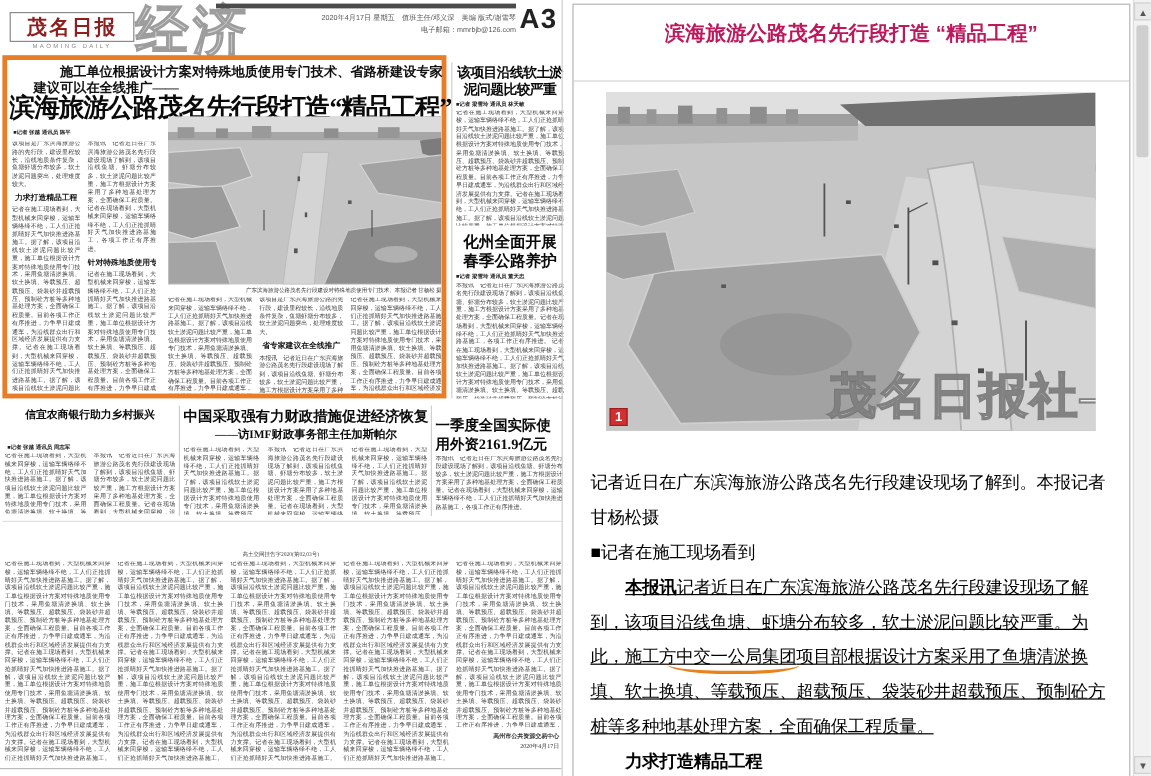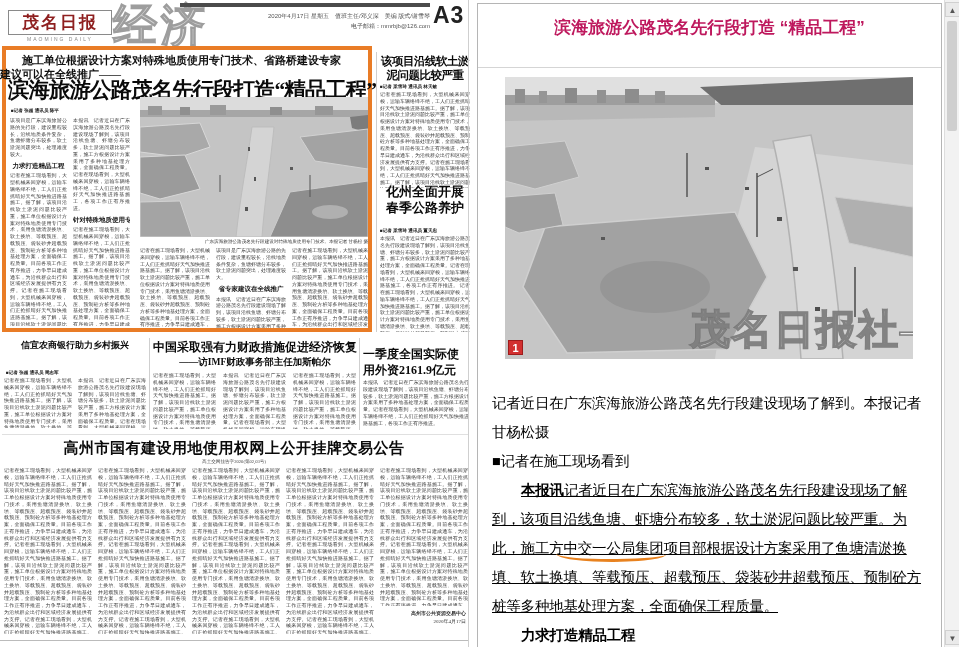--- a/index.html
+++ b/index.html
@@ -36,21 +36,21 @@
     <div class="abs outline-cn" style="left:113px;top:-4px;font-size:44px;font-weight:bold;letter-spacing:4px;">经济</div>
     <div class="abs" style="left:180px;top:3px;width:250px;height:4px;background:#4b4b4b;"></div>
     <div class="abs" style="left:210px;top:11px;width:220px;text-align:right;font-size:6px;color:#555;line-height:1.7;">
       <div>2020年4月17日 星期五　值班主任/邓义深　美编 版式/谢雪琴</div>
       <div>电子邮箱：mmrbjb@126.com</div>
     </div>
     <div class="abs" style="left:433px;top:2px;font-size:23px;font-weight:600;color:#222;letter-spacing:1px;">A3</div>
 
     <div class="abs" style="left:2px;top:46px;width:370px;height:286px;border:4px solid #e97c26;box-sizing:border-box;"></div>
 
-    <div class="abs serif" style="left:0;top:53px;width:350px;font-size:11px;font-weight:600;line-height:1.3;color:#111;text-indent:2em;">施工单位根据设计方案对特殊地质使用专门技术、省路桥建设专家建议可以在全线推广——</div>
+    <div class="abs serif" style="left:28px;top:53px;width:350px;font-size:11px;font-weight:600;line-height:1.3;color:#111;text-indent:2em;">施工单位根据设计方案对特殊地质使用专门技术、省路桥建设专家建议可以在全线推广——</div>
     <div class="headline" style="left:8px;top:75px;width:360px;font-size:21.5px;letter-spacing:-1px;white-space:nowrap;">滨海旅游公路茂名先行段打造“精品工程”</div>
     <div class="byline" style="left:11px;top:108px;">■记者 张越 通讯员 陈平</div>
 
     <div class="tinycol" style="left:10px;top:118px;width:57px;height:208px;">
       <span>该项目是广东滨海旅游公路的先行段，建设里程较长，沿线地质条件复杂，鱼塘虾塘分布较多，软土淤泥问题突出，处理难度较大。</span>
       <div class="sub">力求打造精品工程</div>
       <span>记者在施工现场看到，大型机械来回穿梭，运输车辆络绎不绝，工人们正抢抓晴好天气加快推进路基施工。据了解，该项目沿线软土淤泥问题比较严重，施工单位根据设计方案对特殊地质使用专门技术，采用鱼塘清淤换填、软土换填、等载预压、超载预压、袋装砂井超载预压、预制砼方桩等多种地基处理方案，全面确保工程质量。目前各项工作正有序推进，力争早日建成通车，为沿线群众出行和区域经济发展提供有力支撑。记者在施工现场看到，大型机械来回穿梭，运输车辆络绎不绝，工人们正抢抓晴好天气加快推进路基施工。据了解，该项目沿线软土淤泥问题比较严重，施工单位根据设计方案对特殊地质使用专门技术，采用鱼塘清淤换填、软土换填、等载预压、超载预压、袋装砂井超载预压、预制砼方桩等多种地基处理方案，全面确保工程质量。目前各项工作正有序推进，力争早日建成通车，为沿线群众出行和区域经济发展提供有力支撑。记者在施工现场看到，大型机械来回穿梭，运输车辆络绎不绝，工人们正抢抓晴好天气加快推进路基施工。据了解，该项目沿线软土淤泥问题比较严重，施工单位根据设计方案对特殊地质使用专门技术，采用鱼塘清淤换填、软土换填、等载预压、超载预压、袋装砂井超载预压、预制砼方桩等多种地基处理方案，全面确保工程质量。目前各项工作正有序推进，力争早日建成通车，为沿线群众出行和区域经济发展提供有力支撑。</span>
     </div>
     <div class="tinycol" style="left:73px;top:118px;width:57px;height:208px;">
       <span>本报讯　记者近日在广东滨海旅游公路茂名先行段建设现场了解到，该项目沿线鱼塘、虾塘分布较多，软土淤泥问题比较严重，施工方根据设计方案采用了多种地基处理方案，全面确保工程质量。记者在现场看到，大型机械来回穿梭，运输车辆络绎不绝，工人们正抢抓晴好天气加快推进路基施工，各项工作正有序推进。</span>
@@ -97,21 +97,21 @@
     <div class="tinycol" style="left:292px;top:248px;width:76px;height:80px;">
       <span>记者在施工现场看到，大型机械来回穿梭，运输车辆络绎不绝，工人们正抢抓晴好天气加快推进路基施工。据了解，该项目沿线软土淤泥问题比较严重，施工单位根据设计方案对特殊地质使用专门技术，采用鱼塘清淤换填、软土换填、等载预压、超载预压、袋装砂井超载预压、预制砼方桩等多种地基处理方案，全面确保工程质量。目前各项工作正有序推进，力争早日建成通车，为沿线群众出行和区域经济发展提供有力支撑。记者在施工现场看到，大型机械来回穿梭，运输车辆络绎不绝，工人们正抢抓晴好天气加快推进路基施工。据了解，该项目沿线软土淤泥问题比较严重，施工单位根据设计方案对特殊地质使用专门技术，采用鱼塘清淤换填、软土换填、等载预压、超载预压、袋装砂井超载预压、预制砼方桩等多种地基处理方案，全面确保工程质量。目前各项工作正有序推进，力争早日建成通车，为沿线群众出行和区域经济发展提供有力支撑。记者在施工现场看到，大型机械来回穿梭，运输车辆络绎不绝，工人们正抢抓晴好天气加快推进路基施工。据了解，该项目沿线软土淤泥问题比较严重，施工单位根据设计方案对特殊地质使用专门技术，采用鱼塘清淤换填、软土换填、等载预压、超载预压、袋装砂井超载预压、预制砼方桩等多种地基处理方案，全面确保工程质量。目前各项工作正有序推进，力争早日建成通车，为沿线群众出行和区域经济发展提供有力支撑。</span>
     </div>
 
     <div class="vline" style="left:376px;top:52px;height:280px;"></div>
     <div class="headline" style="left:380px;top:54px;width:90px;font-size:11.5px;line-height:1.25;letter-spacing:-0.5px;">该项目沿线软土淤泥问题比较严重</div>
     <div class="byline" style="left:380px;top:84px;width:90px;">■记者 梁雪玲 通讯员 林天敏</div>
     <div class="tinycol" style="left:380px;top:92px;width:90px;height:96px;">
       <span>记者在施工现场看到，大型机械来回穿梭，运输车辆络绎不绝，工人们正抢抓晴好天气加快推进路基施工。据了解，该项目沿线软土淤泥问题比较严重，施工单位根据设计方案对特殊地质使用专门技术，采用鱼塘清淤换填、软土换填、等载预压、超载预压、袋装砂井超载预压、预制砼方桩等多种地基处理方案，全面确保工程质量。目前各项工作正有序推进，力争早日建成通车，为沿线群众出行和区域经济发展提供有力支撑。记者在施工现场看到，大型机械来回穿梭，运输车辆络绎不绝，工人们正抢抓晴好天气加快推进路基施工。据了解，该项目沿线软土淤泥问题比较严重，施工单位根据设计方案对特殊地质使用专门技术，采用鱼塘清淤换填、软土换填、等载预压、超载预压、袋装砂井超载预压、预制砼方桩等多种地基处理方案，全面确保工程质量。目前各项工作正有序推进，力争早日建成通车，为沿线群众出行和区域经济发展提供有力支撑。记者在施工现场看到，大型机械来回穿梭，运输车辆络绎不绝，工人们正抢抓晴好天气加快推进路基施工。据了解，该项目沿线软土淤泥问题比较严重，施工单位根据设计方案对特殊地质使用专门技术，采用鱼塘清淤换填、软土换填、等载预压、超载预压、袋装砂井超载预压、预制砼方桩等多种地基处理方案，全面确保工程质量。目前各项工作正有序推进，力争早日建成通车，为沿线群众出行和区域经济发展提供有力支撑。</span>
     </div>
-    <div class="headline" style="left:380px;top:184px;width:90px;font-size:13px;line-height:1.25;">化州全面开展春季公路养护</div>
+    <div class="headline" style="left:380px;top:194px;width:90px;font-size:13px;line-height:1.25;">化州全面开展春季公路养护</div>
     <div class="byline" style="left:380px;top:228px;width:90px;">■记者 梁雪玲 通讯员 董天忠</div>
     <div class="tinycol" style="left:380px;top:236px;width:90px;height:96px;">
       <span>本报讯　记者近日在广东滨海旅游公路茂名先行段建设现场了解到，该项目沿线鱼塘、虾塘分布较多，软土淤泥问题比较严重，施工方根据设计方案采用了多种地基处理方案，全面确保工程质量。记者在现场看到，大型机械来回穿梭，运输车辆络绎不绝，工人们正抢抓晴好天气加快推进路基施工，各项工作正有序推进。</span>
       <span>记者在施工现场看到，大型机械来回穿梭，运输车辆络绎不绝，工人们正抢抓晴好天气加快推进路基施工。据了解，该项目沿线软土淤泥问题比较严重，施工单位根据设计方案对特殊地质使用专门技术，采用鱼塘清淤换填、软土换填、等载预压、超载预压、袋装砂井超载预压、预制砼方桩等多种地基处理方案，全面确保工程质量。目前各项工作正有序推进，力争早日建成通车，为沿线群众出行和区域经济发展提供有力支撑。记者在施工现场看到，大型机械来回穿梭，运输车辆络绎不绝，工人们正抢抓晴好天气加快推进路基施工。据了解，该项目沿线软土淤泥问题比较严重，施工单位根据设计方案对特殊地质使用专门技术，采用鱼塘清淤换填、软土换填、等载预压、超载预压、袋装砂井超载预压、预制砼方桩等多种地基处理方案，全面确保工程质量。目前各项工作正有序推进，力争早日建成通车，为沿线群众出行和区域经济发展提供有力支撑。记者在施工现场看到，大型机械来回穿梭，运输车辆络绎不绝，工人们正抢抓晴好天气加快推进路基施工。据了解，该项目沿线软土淤泥问题比较严重，施工单位根据设计方案对特殊地质使用专门技术，采用鱼塘清淤换填、软土换填、等载预压、超载预压、袋装砂井超载预压、预制砼方桩等多种地基处理方案，全面确保工程质量。目前各项工作正有序推进，力争早日建成通车，为沿线群众出行和区域经济发展提供有力支撑。</span>
     </div>
 
     <div class="vline" style="left:149px;top:338px;height:92px;"></div>
     <div class="vline" style="left:359px;top:338px;height:92px;"></div>
 
     <div class="headline" style="left:4px;top:339px;width:142px;font-size:9px;font-weight:600;">信宜农商银行助力乡村振兴</div>
@@ -134,21 +134,20 @@
     <div class="tinycol" style="left:293px;top:373px;width:63px;height:56px;">
       <span>记者在施工现场看到，大型机械来回穿梭，运输车辆络绎不绝，工人们正抢抓晴好天气加快推进路基施工。据了解，该项目沿线软土淤泥问题比较严重，施工单位根据设计方案对特殊地质使用专门技术，采用鱼塘清淤换填、软土换填、等载预压、超载预压、袋装砂井超载预压、预制砼方桩等多种地基处理方案，全面确保工程质量。目前各项工作正有序推进，力争早日建成通车，为沿线群众出行和区域经济发展提供有力支撑。记者在施工现场看到，大型机械来回穿梭，运输车辆络绎不绝，工人们正抢抓晴好天气加快推进路基施工。据了解，该项目沿线软土淤泥问题比较严重，施工单位根据设计方案对特殊地质使用专门技术，采用鱼塘清淤换填、软土换填、等载预压、超载预压、袋装砂井超载预压、预制砼方桩等多种地基处理方案，全面确保工程质量。目前各项工作正有序推进，力争早日建成通车，为沿线群众出行和区域经济发展提供有力支撑。记者在施工现场看到，大型机械来回穿梭，运输车辆络绎不绝，工人们正抢抓晴好天气加快推进路基施工。据了解，该项目沿线软土淤泥问题比较严重，施工单位根据设计方案对特殊地质使用专门技术，采用鱼塘清淤换填、软土换填、等载预压、超载预压、袋装砂井超载预压、预制砼方桩等多种地基处理方案，全面确保工程质量。目前各项工作正有序推进，力争早日建成通车，为沿线群众出行和区域经济发展提供有力支撑。</span>
     </div>
 
     <div class="headline" style="left:363px;top:346px;width:106px;font-size:12px;line-height:1.35;text-align:left;">一季度全国实际使用外资2161.9亿元</div>
     <div class="tinycol" style="left:363px;top:380px;width:106px;height:50px;">
       <span>本报讯　记者近日在广东滨海旅游公路茂名先行段建设现场了解到，该项目沿线鱼塘、虾塘分布较多，软土淤泥问题比较严重，施工方根据设计方案采用了多种地基处理方案，全面确保工程质量。记者在现场看到，大型机械来回穿梭，运输车辆络绎不绝，工人们正抢抓晴好天气加快推进路基施工，各项工作正有序推进。</span>
     </div>
 
     <div class="hline" style="left:2px;top:434px;width:466px;background:#e0e0e0;"></div>
-    <div class="headline" style="left:0px;top:439px;width:468px;font-size:15px;letter-spacing:0.5px;">高州市国有建设用地使用权网上公开挂牌交易公告</div>
     <div class="abs serif" style="left:0px;top:459px;width:468px;text-align:center;font-size:4.6px;color:#444;">高土交网挂告字2020(第02,03号)</div>
     <div class="tinycol" style="left:4px;top:468px;width:88px;height:166px;">
       <span>记者在施工现场看到，大型机械来回穿梭，运输车辆络绎不绝，工人们正抢抓晴好天气加快推进路基施工。据了解，该项目沿线软土淤泥问题比较严重，施工单位根据设计方案对特殊地质使用专门技术，采用鱼塘清淤换填、软土换填、等载预压、超载预压、袋装砂井超载预压、预制砼方桩等多种地基处理方案，全面确保工程质量。目前各项工作正有序推进，力争早日建成通车，为沿线群众出行和区域经济发展提供有力支撑。记者在施工现场看到，大型机械来回穿梭，运输车辆络绎不绝，工人们正抢抓晴好天气加快推进路基施工。据了解，该项目沿线软土淤泥问题比较严重，施工单位根据设计方案对特殊地质使用专门技术，采用鱼塘清淤换填、软土换填、等载预压、超载预压、袋装砂井超载预压、预制砼方桩等多种地基处理方案，全面确保工程质量。目前各项工作正有序推进，力争早日建成通车，为沿线群众出行和区域经济发展提供有力支撑。记者在施工现场看到，大型机械来回穿梭，运输车辆络绎不绝，工人们正抢抓晴好天气加快推进路基施工。据了解，该项目沿线软土淤泥问题比较严重，施工单位根据设计方案对特殊地质使用专门技术，采用鱼塘清淤换填、软土换填、等载预压、超载预压、袋装砂井超载预压、预制砼方桩等多种地基处理方案，全面确保工程质量。目前各项工作正有序推进，力争早日建成通车，为沿线群众出行和区域经济发展提供有力支撑。</span>
     </div>
     <div class="tinycol" style="left:98px;top:468px;width:88px;height:166px;">
       <span>记者在施工现场看到，大型机械来回穿梭，运输车辆络绎不绝，工人们正抢抓晴好天气加快推进路基施工。据了解，该项目沿线软土淤泥问题比较严重，施工单位根据设计方案对特殊地质使用专门技术，采用鱼塘清淤换填、软土换填、等载预压、超载预压、袋装砂井超载预压、预制砼方桩等多种地基处理方案，全面确保工程质量。目前各项工作正有序推进，力争早日建成通车，为沿线群众出行和区域经济发展提供有力支撑。记者在施工现场看到，大型机械来回穿梭，运输车辆络绎不绝，工人们正抢抓晴好天气加快推进路基施工。据了解，该项目沿线软土淤泥问题比较严重，施工单位根据设计方案对特殊地质使用专门技术，采用鱼塘清淤换填、软土换填、等载预压、超载预压、袋装砂井超载预压、预制砼方桩等多种地基处理方案，全面确保工程质量。目前各项工作正有序推进，力争早日建成通车，为沿线群众出行和区域经济发展提供有力支撑。记者在施工现场看到，大型机械来回穿梭，运输车辆络绎不绝，工人们正抢抓晴好天气加快推进路基施工。据了解，该项目沿线软土淤泥问题比较严重，施工单位根据设计方案对特殊地质使用专门技术，采用鱼塘清淤换填、软土换填、等载预压、超载预压、袋装砂井超载预压、预制砼方桩等多种地基处理方案，全面确保工程质量。目前各项工作正有序推进，力争早日建成通车，为沿线群众出行和区域经济发展提供有力支撑。</span>
     </div>
     <div class="tinycol" style="left:192px;top:468px;width:88px;height:166px;">
       <span>记者在施工现场看到，大型机械来回穿梭，运输车辆络绎不绝，工人们正抢抓晴好天气加快推进路基施工。据了解，该项目沿线软土淤泥问题比较严重，施工单位根据设计方案对特殊地质使用专门技术，采用鱼塘清淤换填、软土换填、等载预压、超载预压、袋装砂井超载预压、预制砼方桩等多种地基处理方案，全面确保工程质量。目前各项工作正有序推进，力争早日建成通车，为沿线群众出行和区域经济发展提供有力支撑。记者在施工现场看到，大型机械来回穿梭，运输车辆络绎不绝，工人们正抢抓晴好天气加快推进路基施工。据了解，该项目沿线软土淤泥问题比较严重，施工单位根据设计方案对特殊地质使用专门技术，采用鱼塘清淤换填、软土换填、等载预压、超载预压、袋装砂井超载预压、预制砼方桩等多种地基处理方案，全面确保工程质量。目前各项工作正有序推进，力争早日建成通车，为沿线群众出行和区域经济发展提供有力支撑。记者在施工现场看到，大型机械来回穿梭，运输车辆络绎不绝，工人们正抢抓晴好天气加快推进路基施工。据了解，该项目沿线软土淤泥问题比较严重，施工单位根据设计方案对特殊地质使用专门技术，采用鱼塘清淤换填、软土换填、等载预压、超载预压、袋装砂井超载预压、预制砼方桩等多种地基处理方案，全面确保工程质量。目前各项工作正有序推进，力争早日建成通车，为沿线群众出行和区域经济发展提供有力支撑。</span>
     </div>

